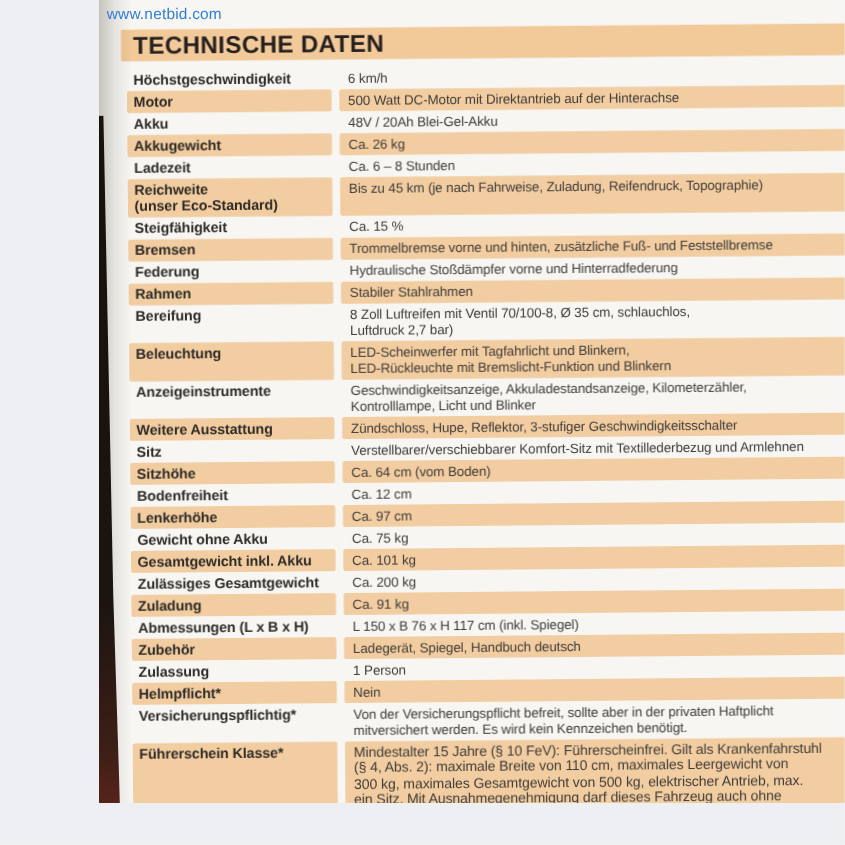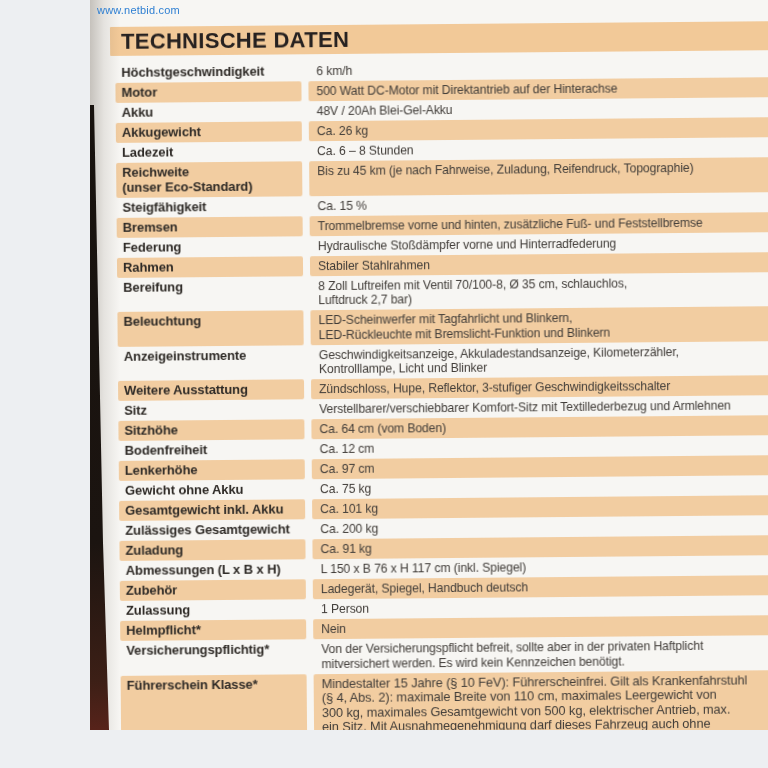--- a/index.html
+++ b/index.html
@@ -3,21 +3,21 @@
 <meta charset="utf-8">
 <style>
   html,body{margin:0;padding:0;}
   body{
     width:768px;height:768px;overflow:hidden;position:relative;
     background:var(--page-bg,#edeff2);
     font-family:"Liberation Sans",sans-serif;
   }
   .watermark{
     position:absolute;left:97px;top:4px;z-index:30;
-    font-size:11px;color:var(--wm,#2e7fd2);letter-spacing:.2px;
+    font-size:14px;color:var(--wm,#2e7fd2);letter-spacing:.2px;
   }
   .photo{
     position:absolute;left:90px;top:0;width:678px;height:730px;
     background:var(--paper,#f7f6f3);overflow:hidden;
   }
   
   .photo::before{
     content:"";position:absolute;left:0;top:0;bottom:0;width:30px;z-index:3;
     background:linear-gradient(90deg,rgba(70,58,46,.28),rgba(70,58,46,.10) 14px,rgba(70,58,46,0) 30px);
   }

